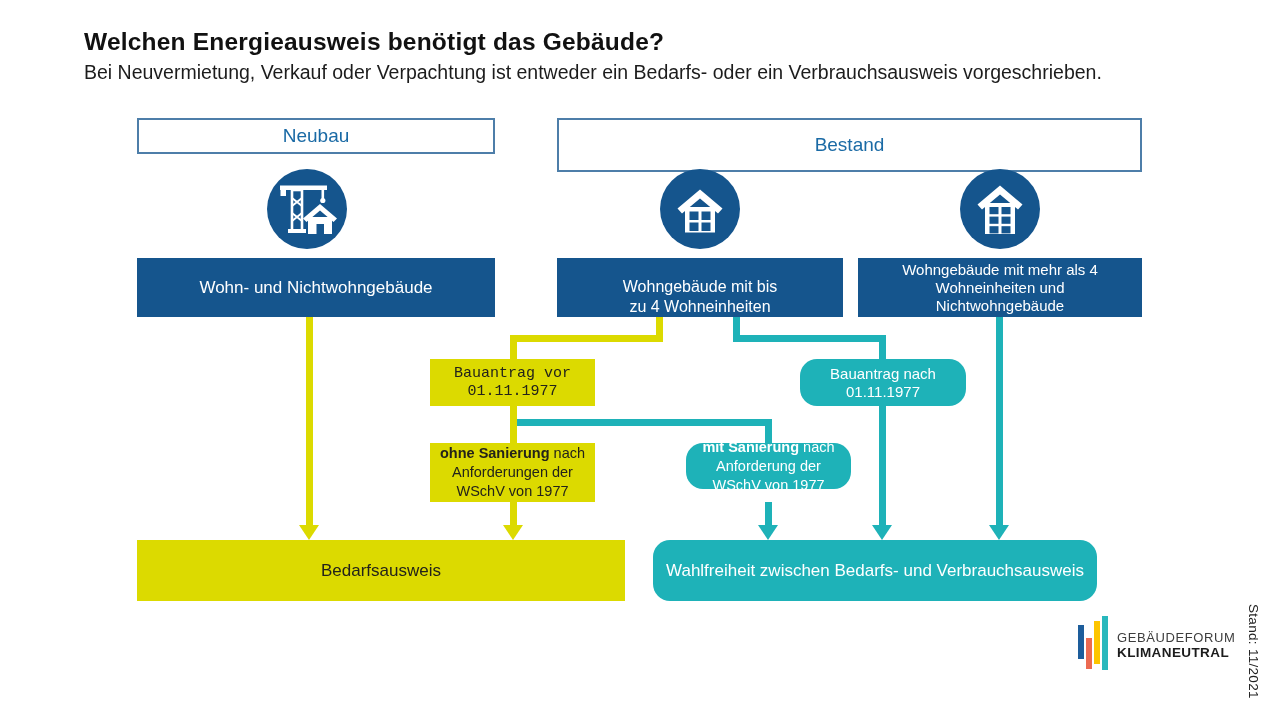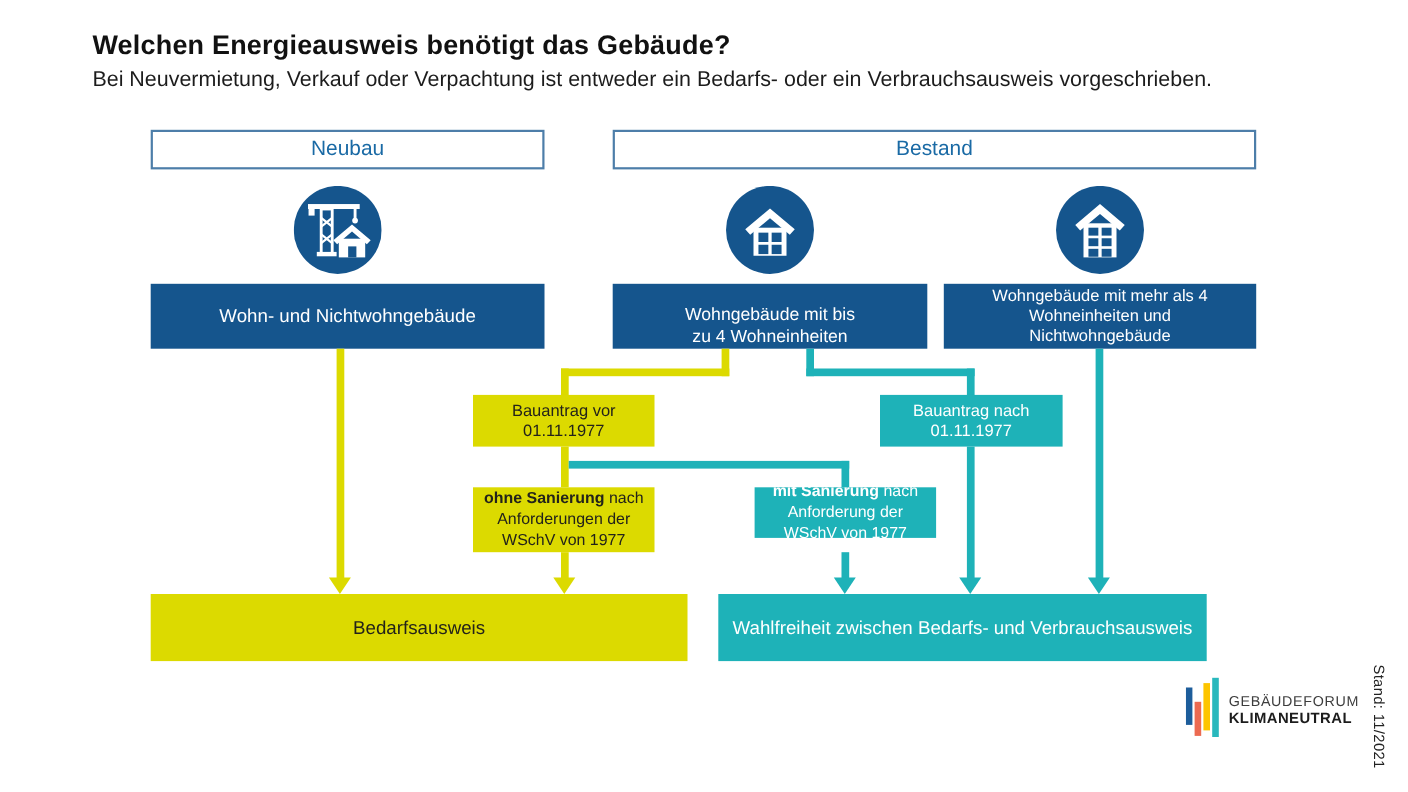--- a/index.html
+++ b/index.html
@@ -8,21 +8,21 @@
   .abs{position:absolute;}
   .title{font-size:24.5px;font-weight:bold;color:#111111;letter-spacing:0.2px;}
   .subtitle{font-size:19.5px;color:#1c1c1c;}
   .header-box{border:2px solid #4d7ea9;background:#ffffff;color:#1a6aa5;
     display:flex;align-items:center;justify-content:center;font-size:19px;box-sizing:border-box;}
   .box-blue{background:#15558d;color:#ffffff;display:flex;flex-direction:column;
     align-items:center;justify-content:center;text-align:center;box-sizing:border-box;}
   .box-yellow{background:#dcda00;color:#23231a;display:flex;flex-direction:column;
     align-items:center;justify-content:center;text-align:center;box-sizing:border-box;}
   .box-teal{background:#1eb2b8;color:#ffffff;display:flex;flex-direction:column;
-    align-items:center;justify-content:center;text-align:center;box-sizing:border-box;}
+    align-items:center;justify-content:center;text-align:center;box-sizing:border-box;border-radius:17px;}
   .t17{font-size:17px;line-height:21px;}
   .t16{font-size:16px;line-height:20px;}
   .t15{font-size:15px;line-height:18px;}
   .small-t{font-size:14.5px;line-height:19px;}
   .icon-circle{width:80px;height:80px;}
   .line-y{background:#dcda00;}
   .line-t{background:#1eb2b8;}
   .arrow{width:0;height:0;border-left:10px solid transparent;border-right:10px solid transparent;}
   .arrow.y{border-top:15px solid #dcda00;}
   .arrow.t{border-top:15px solid #1eb2b8;}
@@ -34,21 +34,21 @@
 <body>
 
 <div class="stage">
 
   <div class="abs subtitle" style="left:84px;top:61px;">Bei Neuvermietung, Verkauf oder Verpachtung ist entweder ein Bedarfs- oder ein Verbrauchsausweis vorgeschrieben.</div>
   <div class="abs title" style="left:84px;top:28px;">Welchen Energieausweis benötigt das Gebäude?</div>
 
   <div class="abs header-box" style="left:137px;top:118px;width:358px;height:36px;">
     <span>Neubau</span>
   </div>
-  <div class="abs header-box" style="left:557px;top:118px;width:585px;height:36px;">
+  <div class="abs header-box" style="left:557px;top:118px;width:585px;height:54px;">
     <span>Bestand</span>
   </div>
 
   <span class="abs icon-circle" style="left:267px;top:169px;">
     <svg width="80" height="80" viewBox="0 0 80 80">
       <circle cx="40" cy="40" r="40" fill="#15558d"></circle>
       <rect x="25" y="21" width="10" height="41" fill="none" stroke="#ffffff" stroke-width="2.6"></rect>
       <path d="M25 29 L35 37 M35 29 L25 37 M25 44 L35 52 M35 44 L25 52" stroke="#ffffff" stroke-width="2"></path>
       <rect x="13" y="16.5" width="47" height="4.5" fill="#ffffff"></rect>
       <rect x="13.5" y="21" width="5.5" height="6" fill="#ffffff"></rect>
@@ -102,21 +102,21 @@
   <div class="abs arrow y" style="left:299px;top:525px;"></div>
 
   <div class="abs line-y" style="left:656px;top:317px;width:7px;height:25px;"></div>
   <div class="abs line-y" style="left:510px;top:335px;width:153px;height:7px;"></div>
   <div class="abs line-y" style="left:510px;top:335px;width:7px;height:25px;"></div>
 
   <div class="abs line-t" style="left:733px;top:317px;width:7px;height:25px;"></div>
   <div class="abs line-t" style="left:733px;top:335px;width:153px;height:7px;"></div>
   <div class="abs line-t" style="left:879px;top:335px;width:7px;height:25px;"></div>
 
-  <div class="abs box-yellow t15" style="left:430px;top:359px;width:165px;height:47px;">
+  <div class="abs box-yellow t15" style="left:430px;top:359px;width:165px;height:47px;font-family:Liberation Mono, monospace;">
     <div>Bauantrag vor</div>
     <div>01.11.1977</div>
   </div>
   <div class="abs box-teal t15" style="left:800px;top:359px;width:166px;height:47px;">
     <div>Bauantrag nach</div>
     <div>01.11.1977</div>
   </div>
 
   <div class="abs line-y" style="left:510px;top:406px;width:7px;height:37px;"></div>
 

